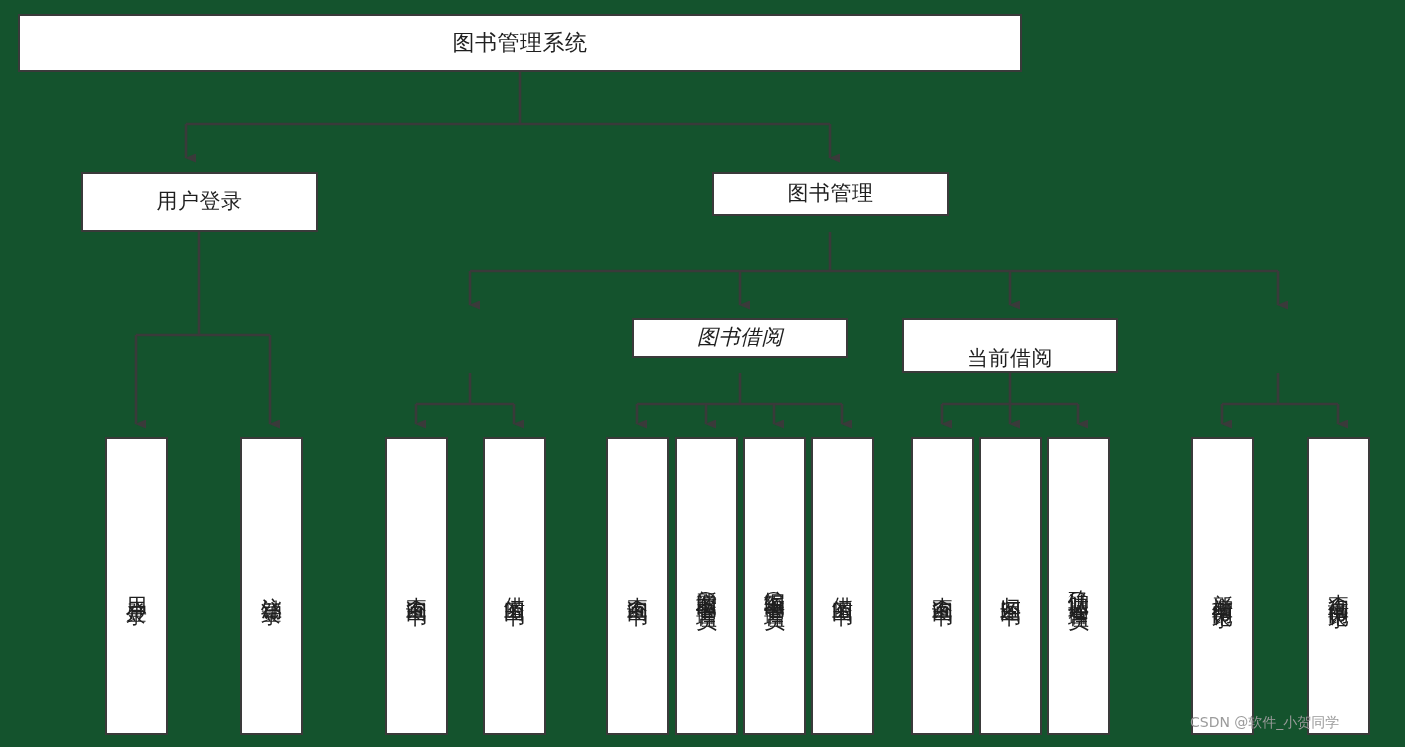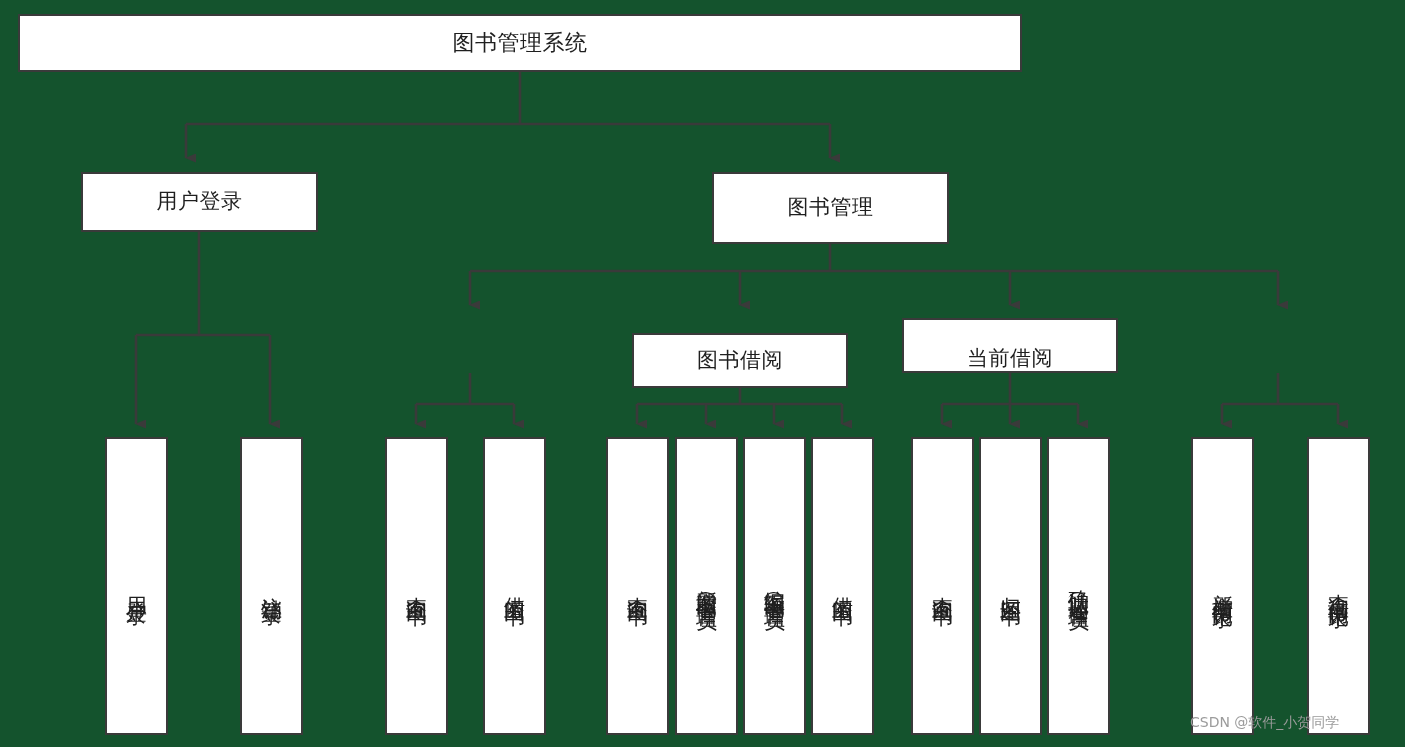--- a/index.html
+++ b/index.html
@@ -123,25 +123,25 @@
     </g>
   </svg>
 
   <div class="node horizontal" id="root-node" style="left:18px; top:14px; width:1004px; height:58px;">
     <span class="node-label">图书管理系统</span>
   </div>
 
   <div class="node horizontal" style="left:81px; top:172px; width:237px; height:60px;">
     <span class="node-label">用户登录</span>
   </div>
-  <div class="node horizontal" style="left:712px; top:172px; width:237px; height:72px;">
+  <div class="node horizontal" style="left:712px; top:172px; width:237px; height:44px;">
     <span class="node-label">图书管理</span>
   </div>
 
-  <div class="node horizontal" style="left:632px; top:333px; width:216px; height:55px;">
+  <div class="node horizontal" style="left:632px; top:318px; width:216px; height:40px;font-style:italic;">
     <span class="node-label">图书借阅</span>
   </div>
   <div class="node horizontal" style="left:902px; top:318px; width:216px; height:55px;align-items:flex-end;">
     <span class="node-label">当前借阅</span>
   </div>
 
   <div class="node vertical" style="left:105px; top:437px; width:63px; height:298px;">
     <span class="node-label">用户登录</span>
   </div>
   <div class="node vertical" style="left:240px; top:437px; width:63px; height:298px;">

